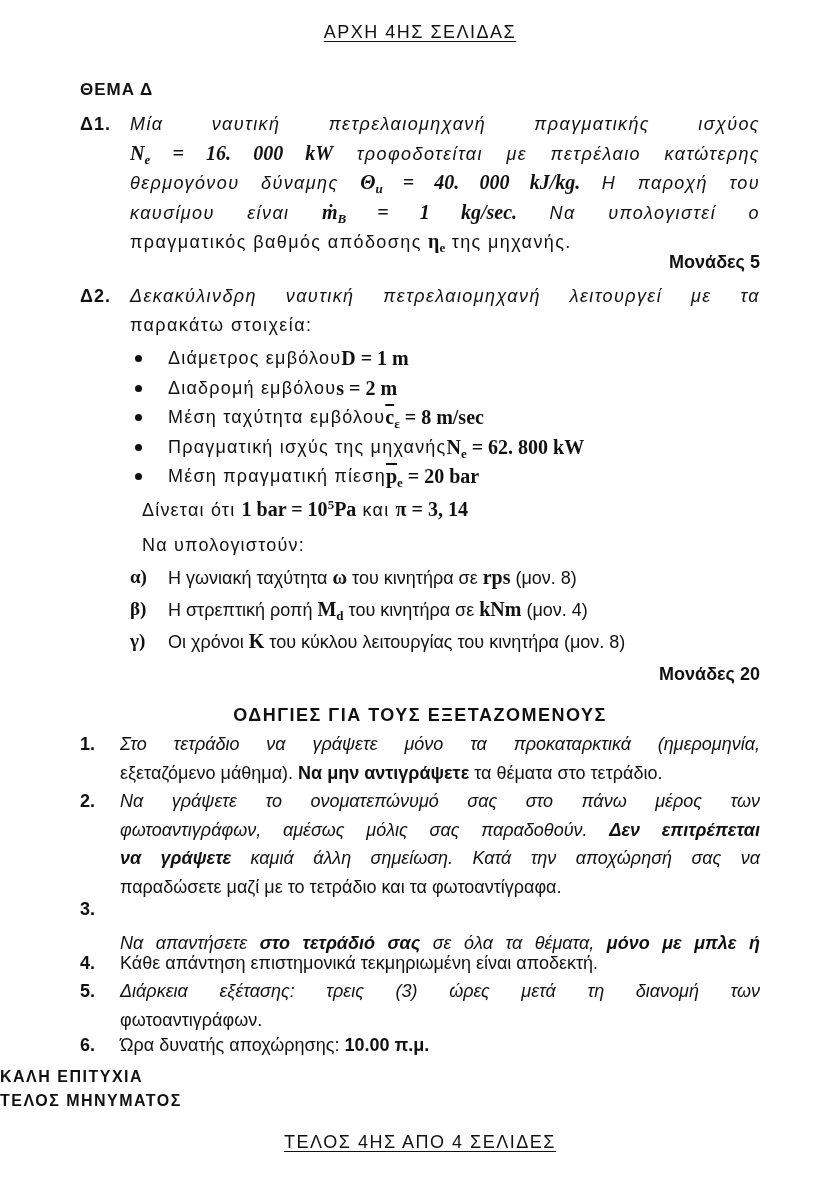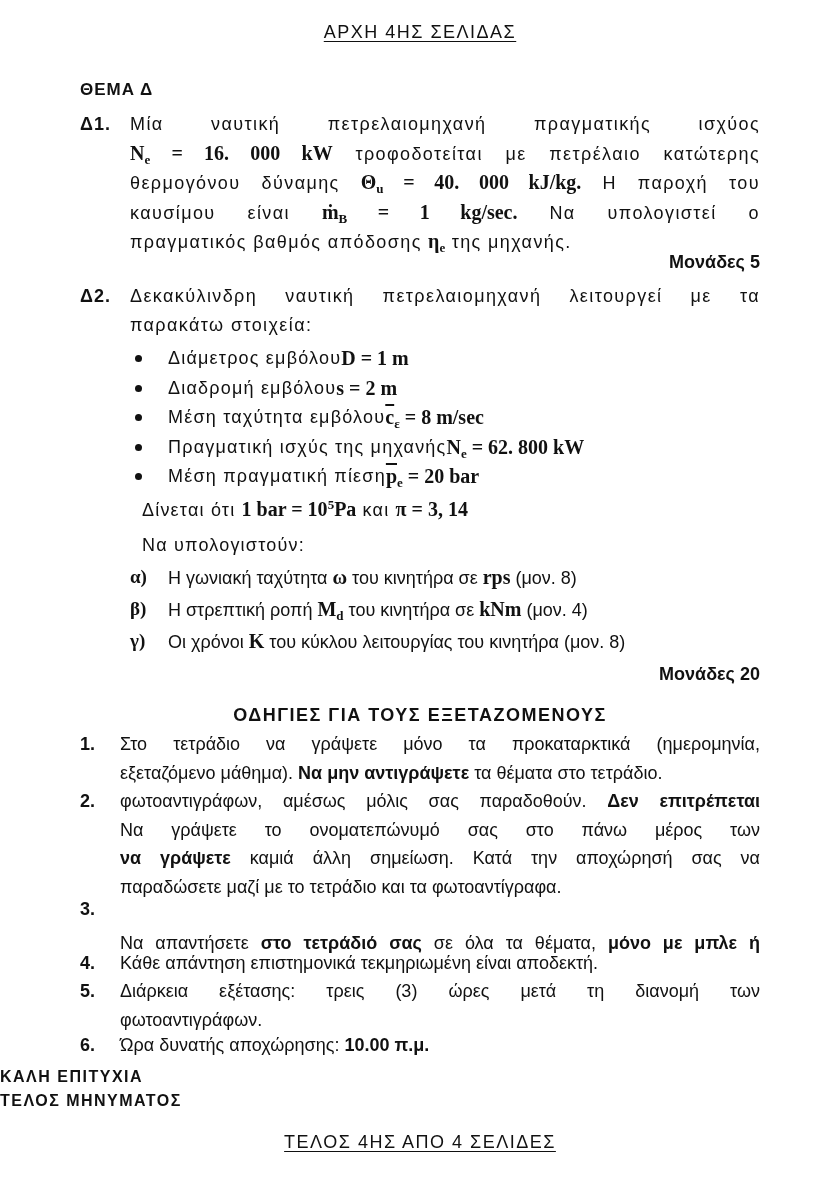--- a/index.html
+++ b/index.html
@@ -18,21 +18,21 @@
   .bullets { position:absolute; left:130px; top:344px; font-size:18px; letter-spacing:1.2px; }
   .bullet-row { height:29.5px; display:flex; align-items:center; }
   .dot { width:7px; height:7px; border-radius:50%; background:#111; margin-left:5px; margin-right:26px; }
   .line { position:absolute; left:130px; font-size:18px; letter-spacing:1.2px;margin-left:12px; }
   .sub-item { position:absolute; left:130px; font-size:18px; display:flex; }
   .sub-item .lbl { font-family:"Liberation Serif", serif; font-weight:bold; font-size:19px; width:38px; }
   .instr-title { position:absolute; left:0; width:840px; text-align:center; top:705px; font-size:18px; font-weight:bold; letter-spacing:1.5px; }
   .inum { position:absolute; left:80px; font-size:18px; font-weight:bold; }
   .ibody { position:absolute; left:120px; width:640px; font-size:18px; line-height:28.5px; text-align:justify; }
   .last { text-align-last:left; }
-  .full { text-align-last:justify; }
+  .full { text-align-last:justify;font-style:italic; }
   .footer { position:absolute; left:0; width:840px; text-align:left; font-size:16px; font-weight:bold; letter-spacing:1.5px; }
 </style>
 </head>
 <body>
 
 <div class="page">
 
   <div class="hdr" style="top:22px;"><span>ΑΡΧΗ 4ΗΣ ΣΕΛΙΔΑΣ</span></div>
 
   <div class="theme">ΘΕΜΑ Δ</div>
@@ -102,22 +102,22 @@
   <div class="instr-title">ΟΔΗΓΙΕΣ ΓΙΑ ΤΟΥΣ ΕΞΕΤΑΖΟΜΕΝΟΥΣ</div>
 
   <div class="inum" style="top:734px;">1.</div>
   <div class="ibody" style="top:730px;">
     <div class="full">Στο τετράδιο να γράψετε μόνο τα προκαταρκτικά (ημερομηνία,</div>
     <div class="last"><span>εξεταζόμενο μάθημα). </span><b>Να μην αντιγράψετε</b><span> τα θέματα στο τετράδιο.</span></div>
   </div>
 
   <div class="inum" style="top:791px;">2.</div>
   <div class="ibody" style="top:787px;">
+    <div class="full">Να γράψετε το ονοματεπώνυμό σας στο πάνω μέρος των</div>
     <div class="full"><span>φωτοαντιγράφων, αμέσως μόλις σας παραδοθούν. </span><b>Δεν επιτρέπεται</b></div>
-    <div class="full">Να γράψετε το ονοματεπώνυμό σας στο πάνω μέρος των</div>
     <div class="full"><b>να γράψετε</b><span> καμιά άλλη σημείωση. Κατά την αποχώρησή σας να</span></div>
     <div class="last">παραδώσετε μαζί με το τετράδιο και τα φωτοαντίγραφα.</div>
   </div>
 
   <div class="inum" style="top:899px;">3.</div>
   <div class="ibody" style="top:929px;">
     <div class="full"><span>Να απαντήσετε </span><b>στο τετράδιό σας</b><span> σε όλα τα θέματα, </span><b>μόνο με μπλε ή</b></div>
   </div>
 
   <div class="inum" style="top:953px;">4.</div>

